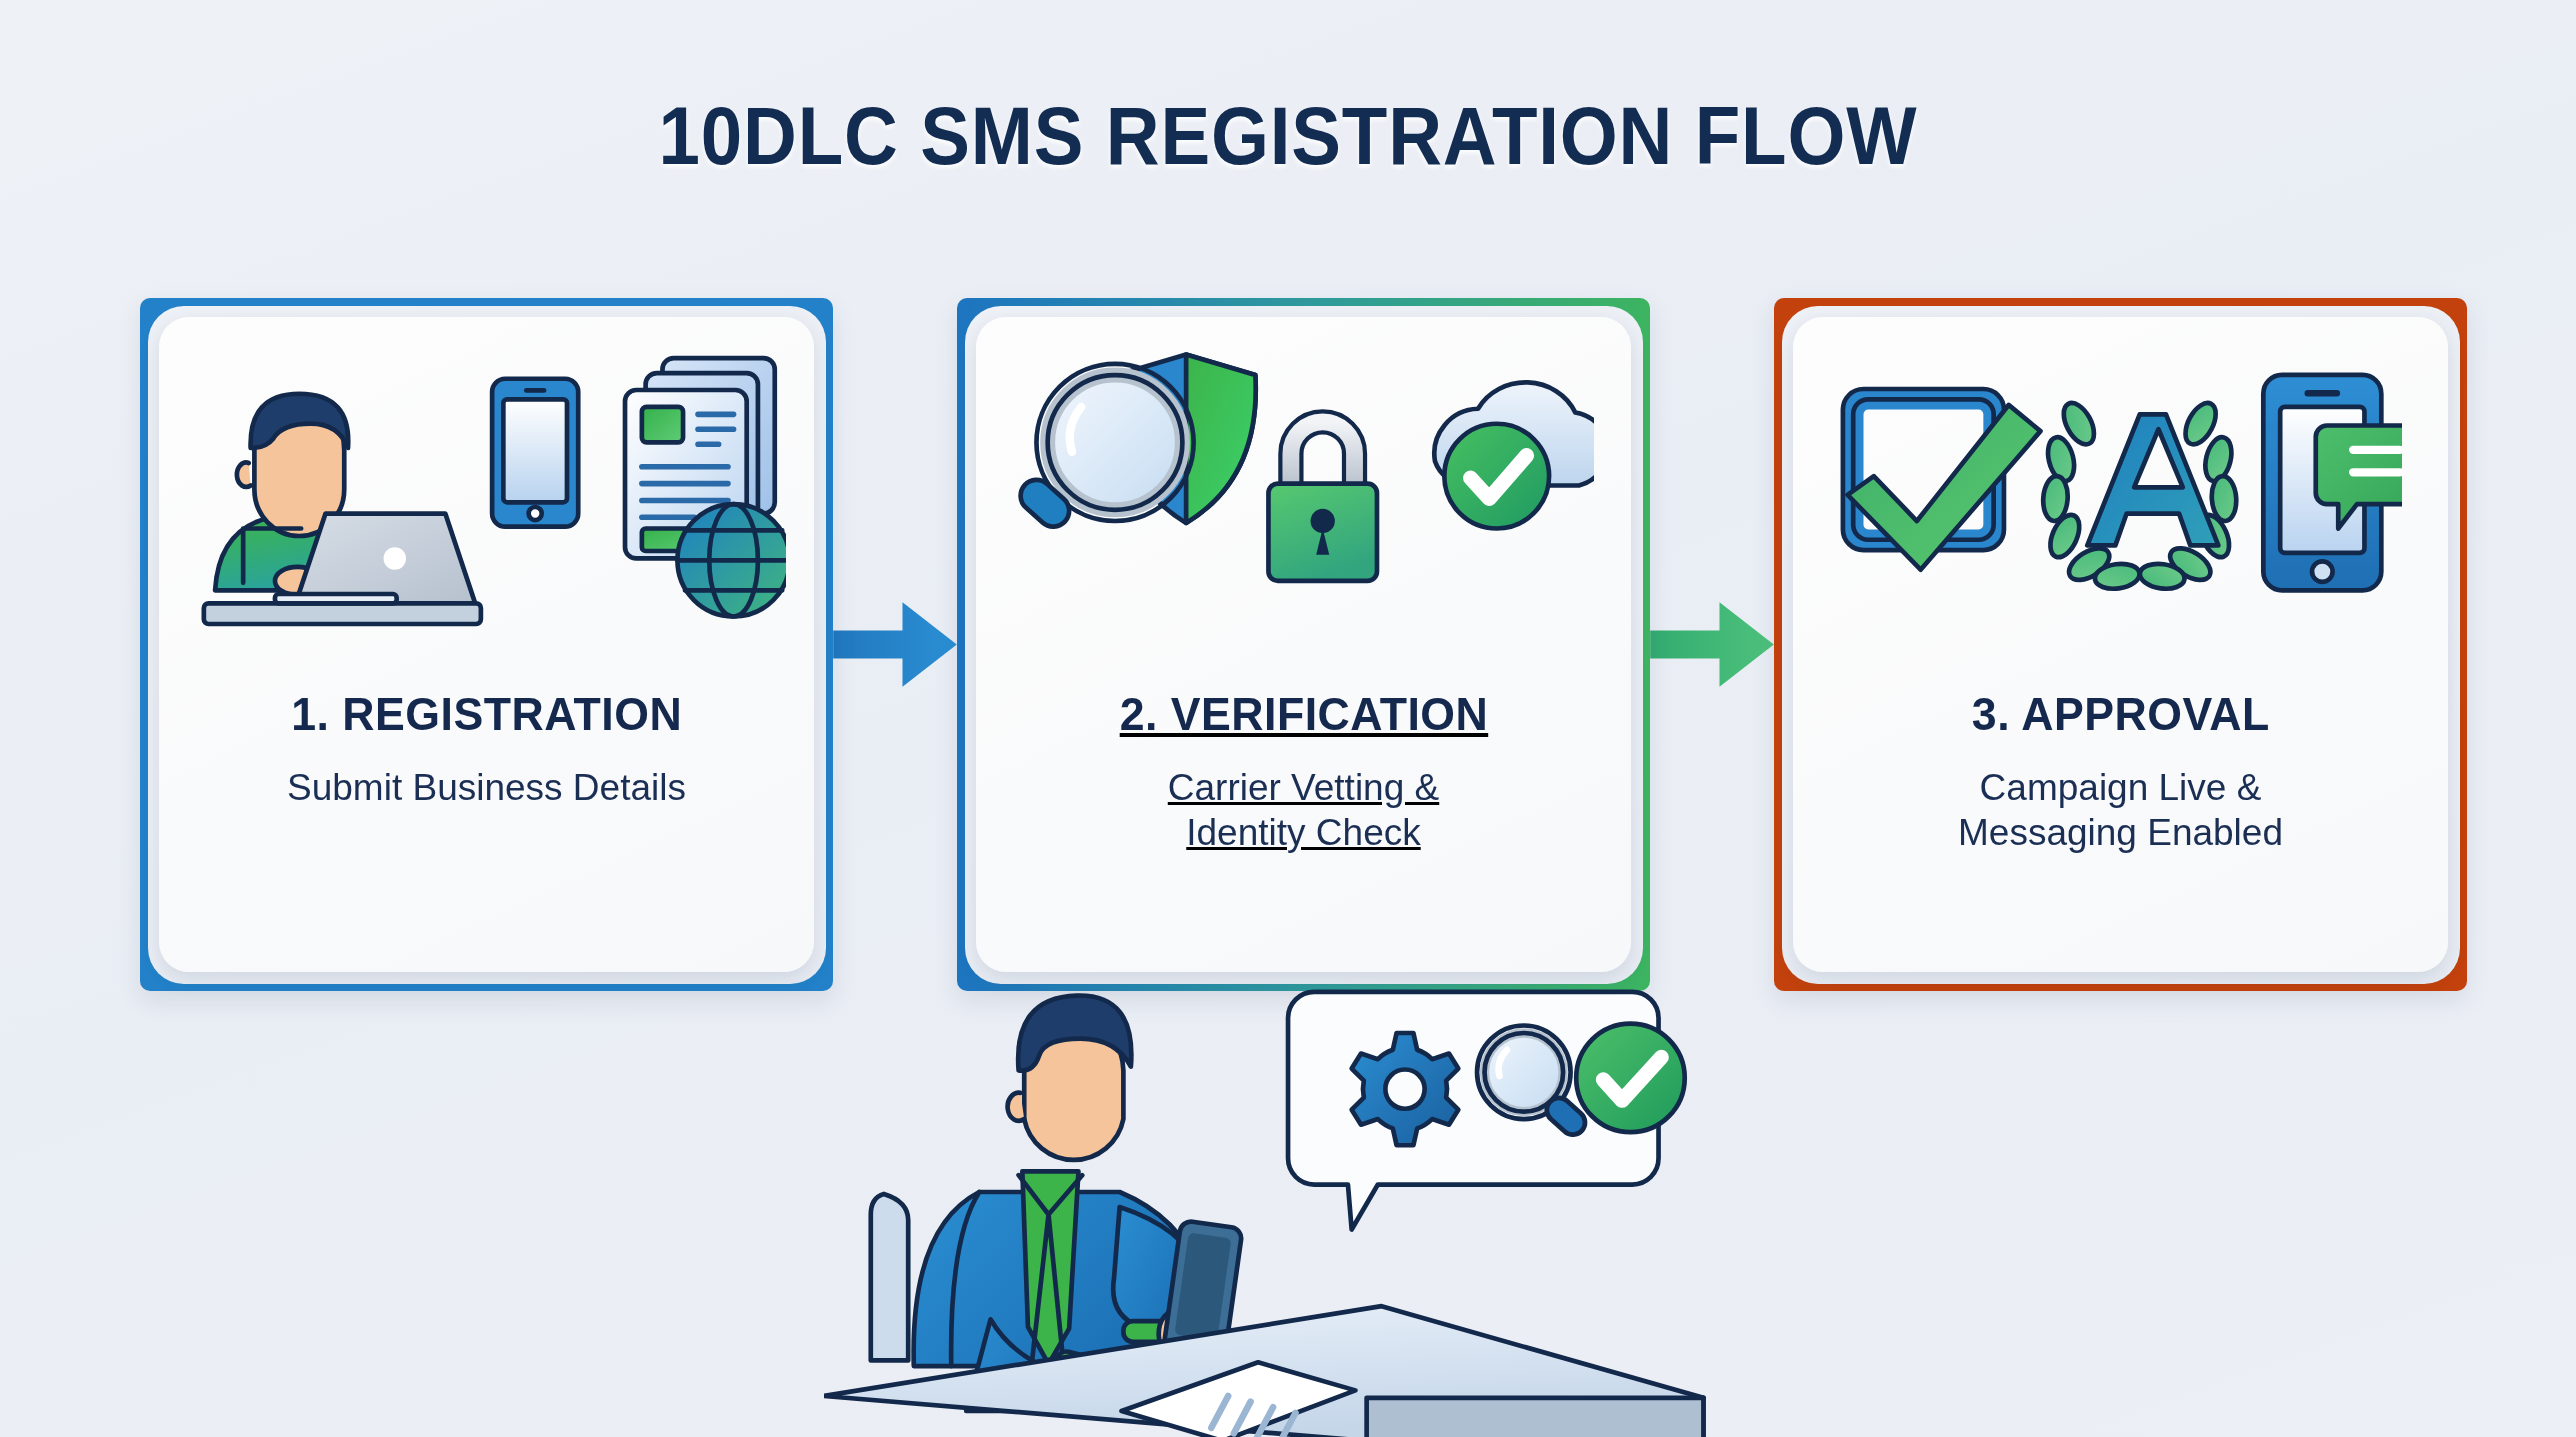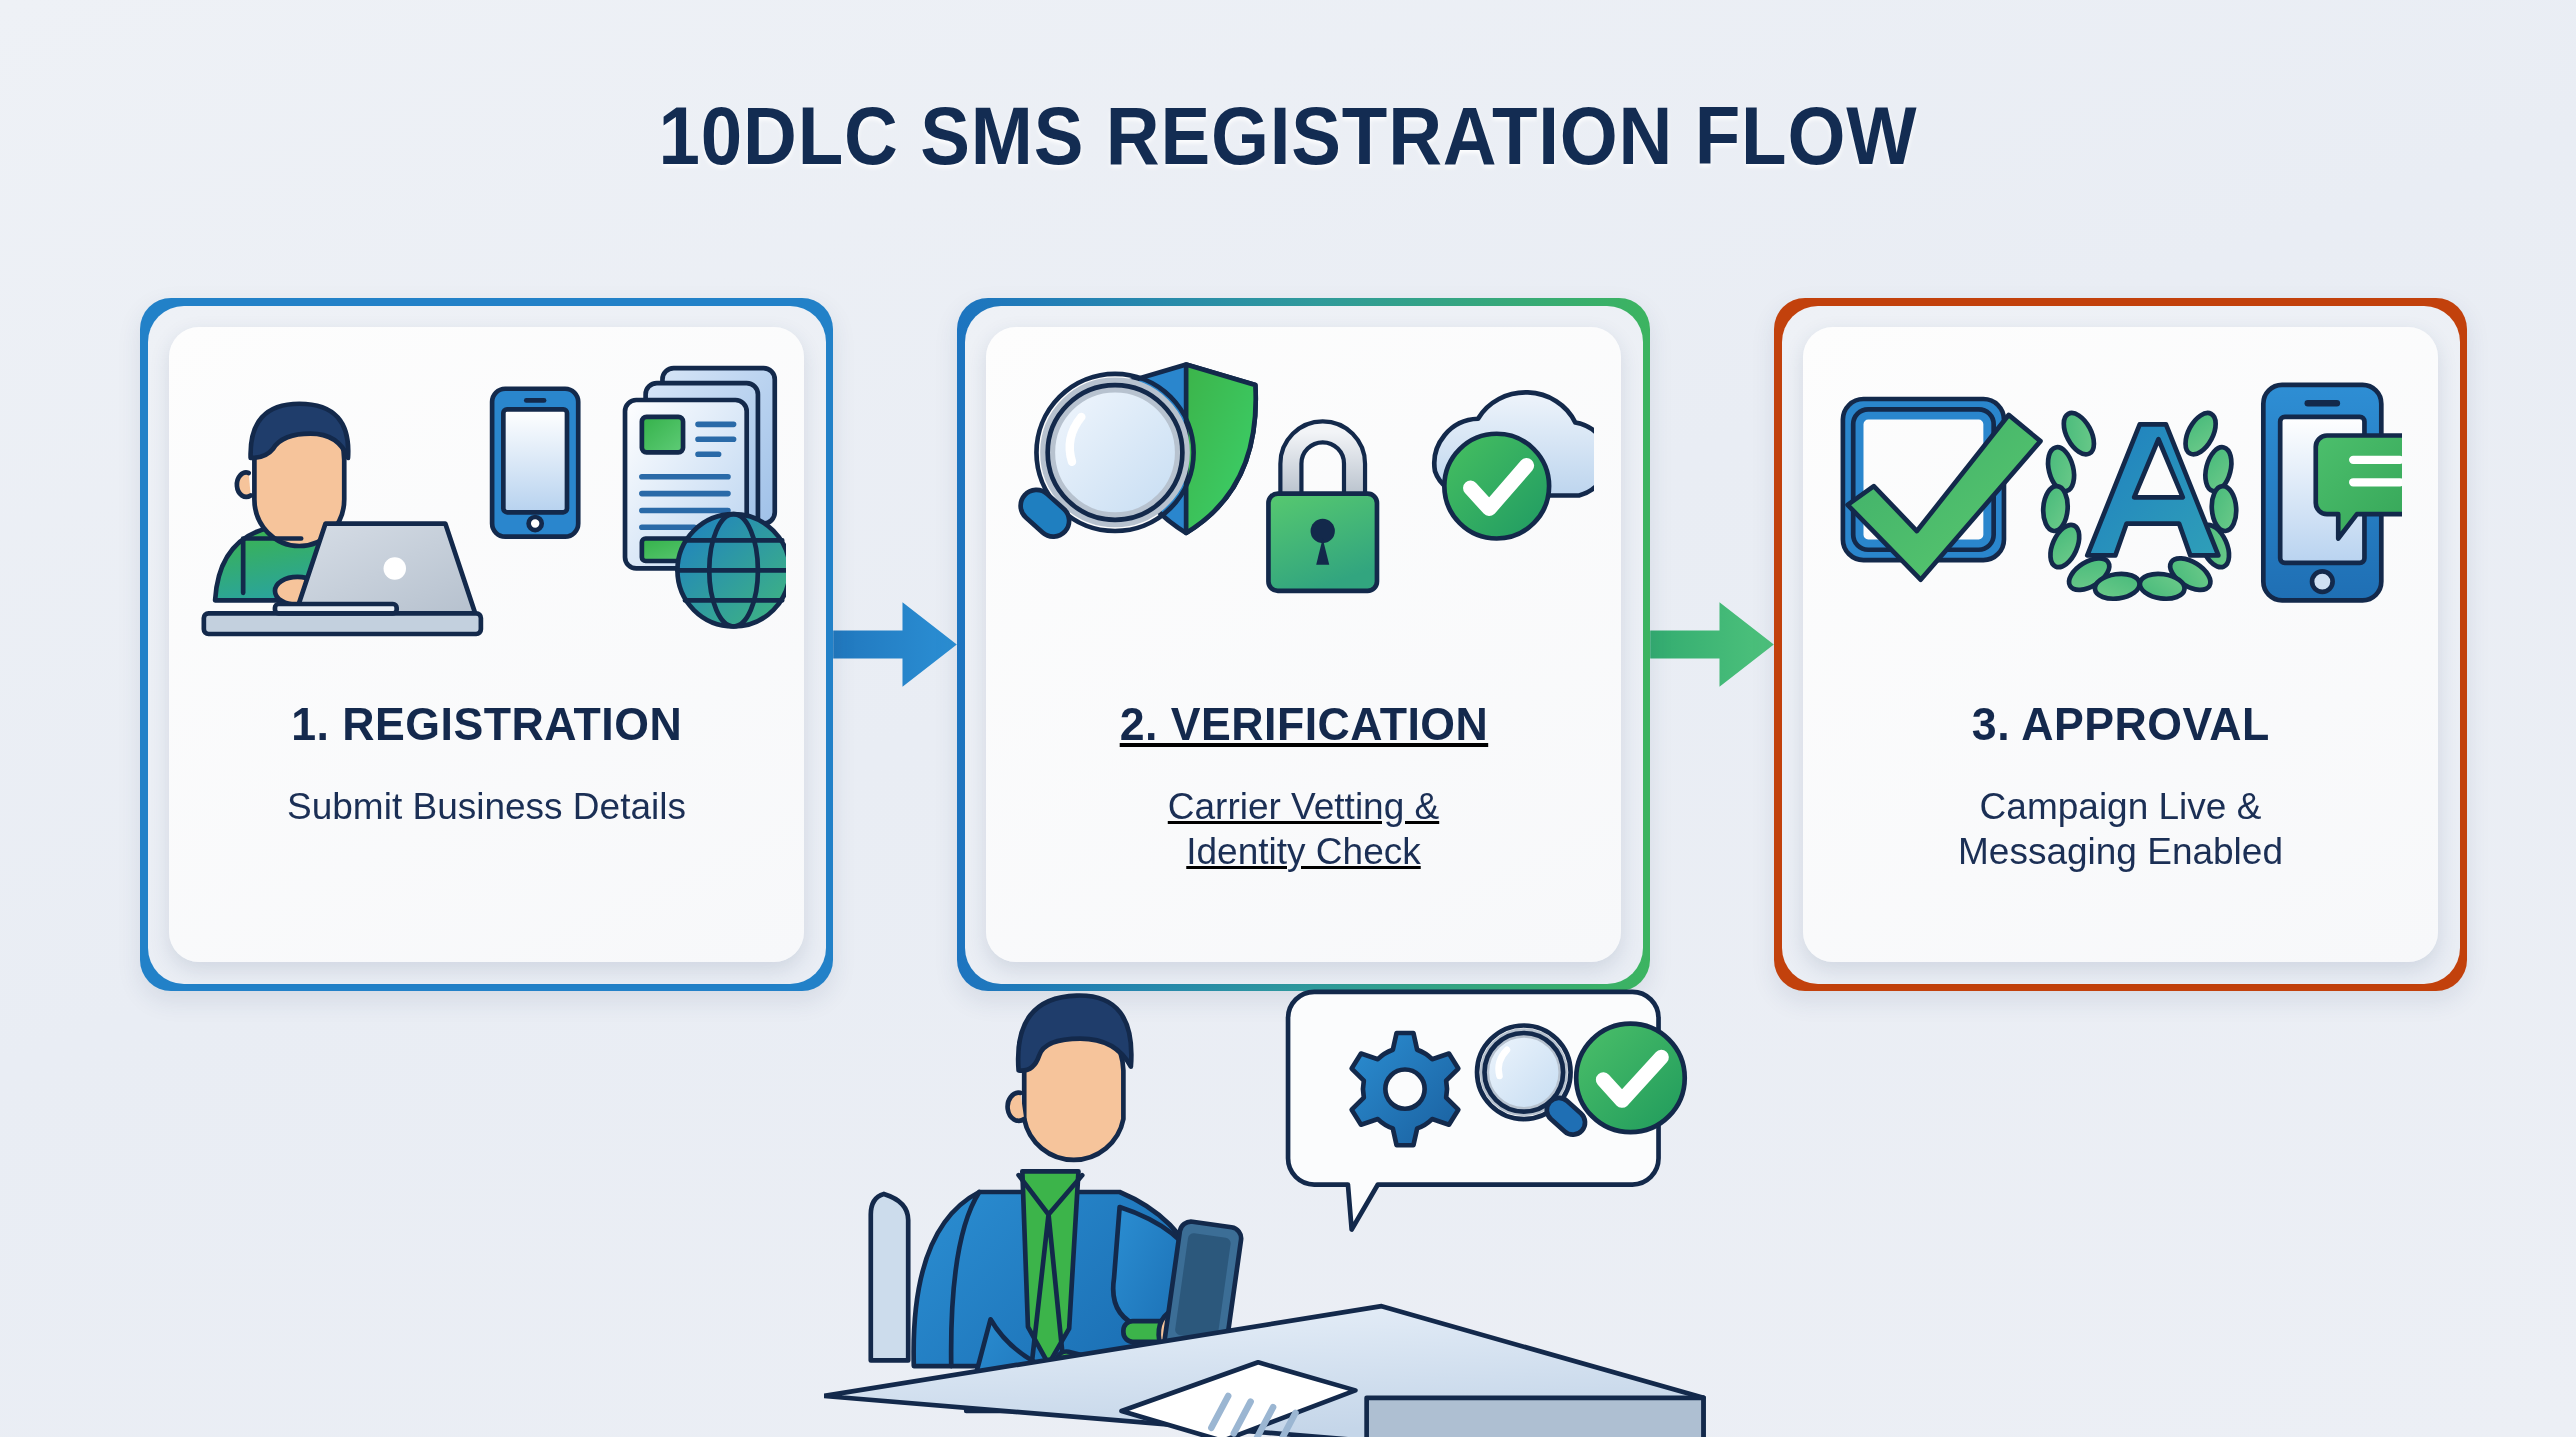--- a/index.html
+++ b/index.html
@@ -22,21 +22,21 @@
   }
 
   
   #cards{
     position:absolute; top:298px; left:140px;
     width:2303px; height:693px;
     display:flex; align-items:stretch;
   }
   .card-outer{
     flex:0 0 693px; height:693px;
-    border-radius:31px; padding:29px;
+    border-radius:10px; padding:19px;
     position:relative;
     box-shadow:0 9.4px 24px rgba(40,60,100,.10);
   }
   .card-outer.b1{ background:#2281c8; }
   .card-outer.b2{ background:linear-gradient(90deg,#1d74c0 0%,#2f9a9b 52%,#3cb460 100%);text-decoration:underline; }
   .card-outer.b3{ background:#c2410c; }
   .card-outer::before{
     content:""; position:absolute; inset:7.5px; border-radius:36px;
     background:linear-gradient(160deg,#eef1f6,#e9edf4);
   }
@@ -49,21 +49,21 @@
     display:flex; flex-direction:column; align-items:center;
   }
   .card-art{ height:365px; width:100%; display:flex; align-items:center; justify-content:center; }
   .card-art svg{ display:block; }
   .card-head{
     font-size:47px; font-weight:700; color:#14294d;
     letter-spacing:0.5px; transform:scaleX(.95);
     margin-top:3.7px; white-space:nowrap;
   }
   .card-sub{
-    margin-top:33px; font-size:37px; line-height:1.22;
+    margin-top:24px; font-size:37px; line-height:1.22;
     color:#1b2f55; text-align:center; font-weight:400;
   }
 
   
   .arrow-slot{ flex:1 1 auto; display:flex; align-items:center; justify-content:center; }
   .arrow-slot svg{ display:block; }
 
   
   #hero{
     position:absolute; left:824px; top:973px;

